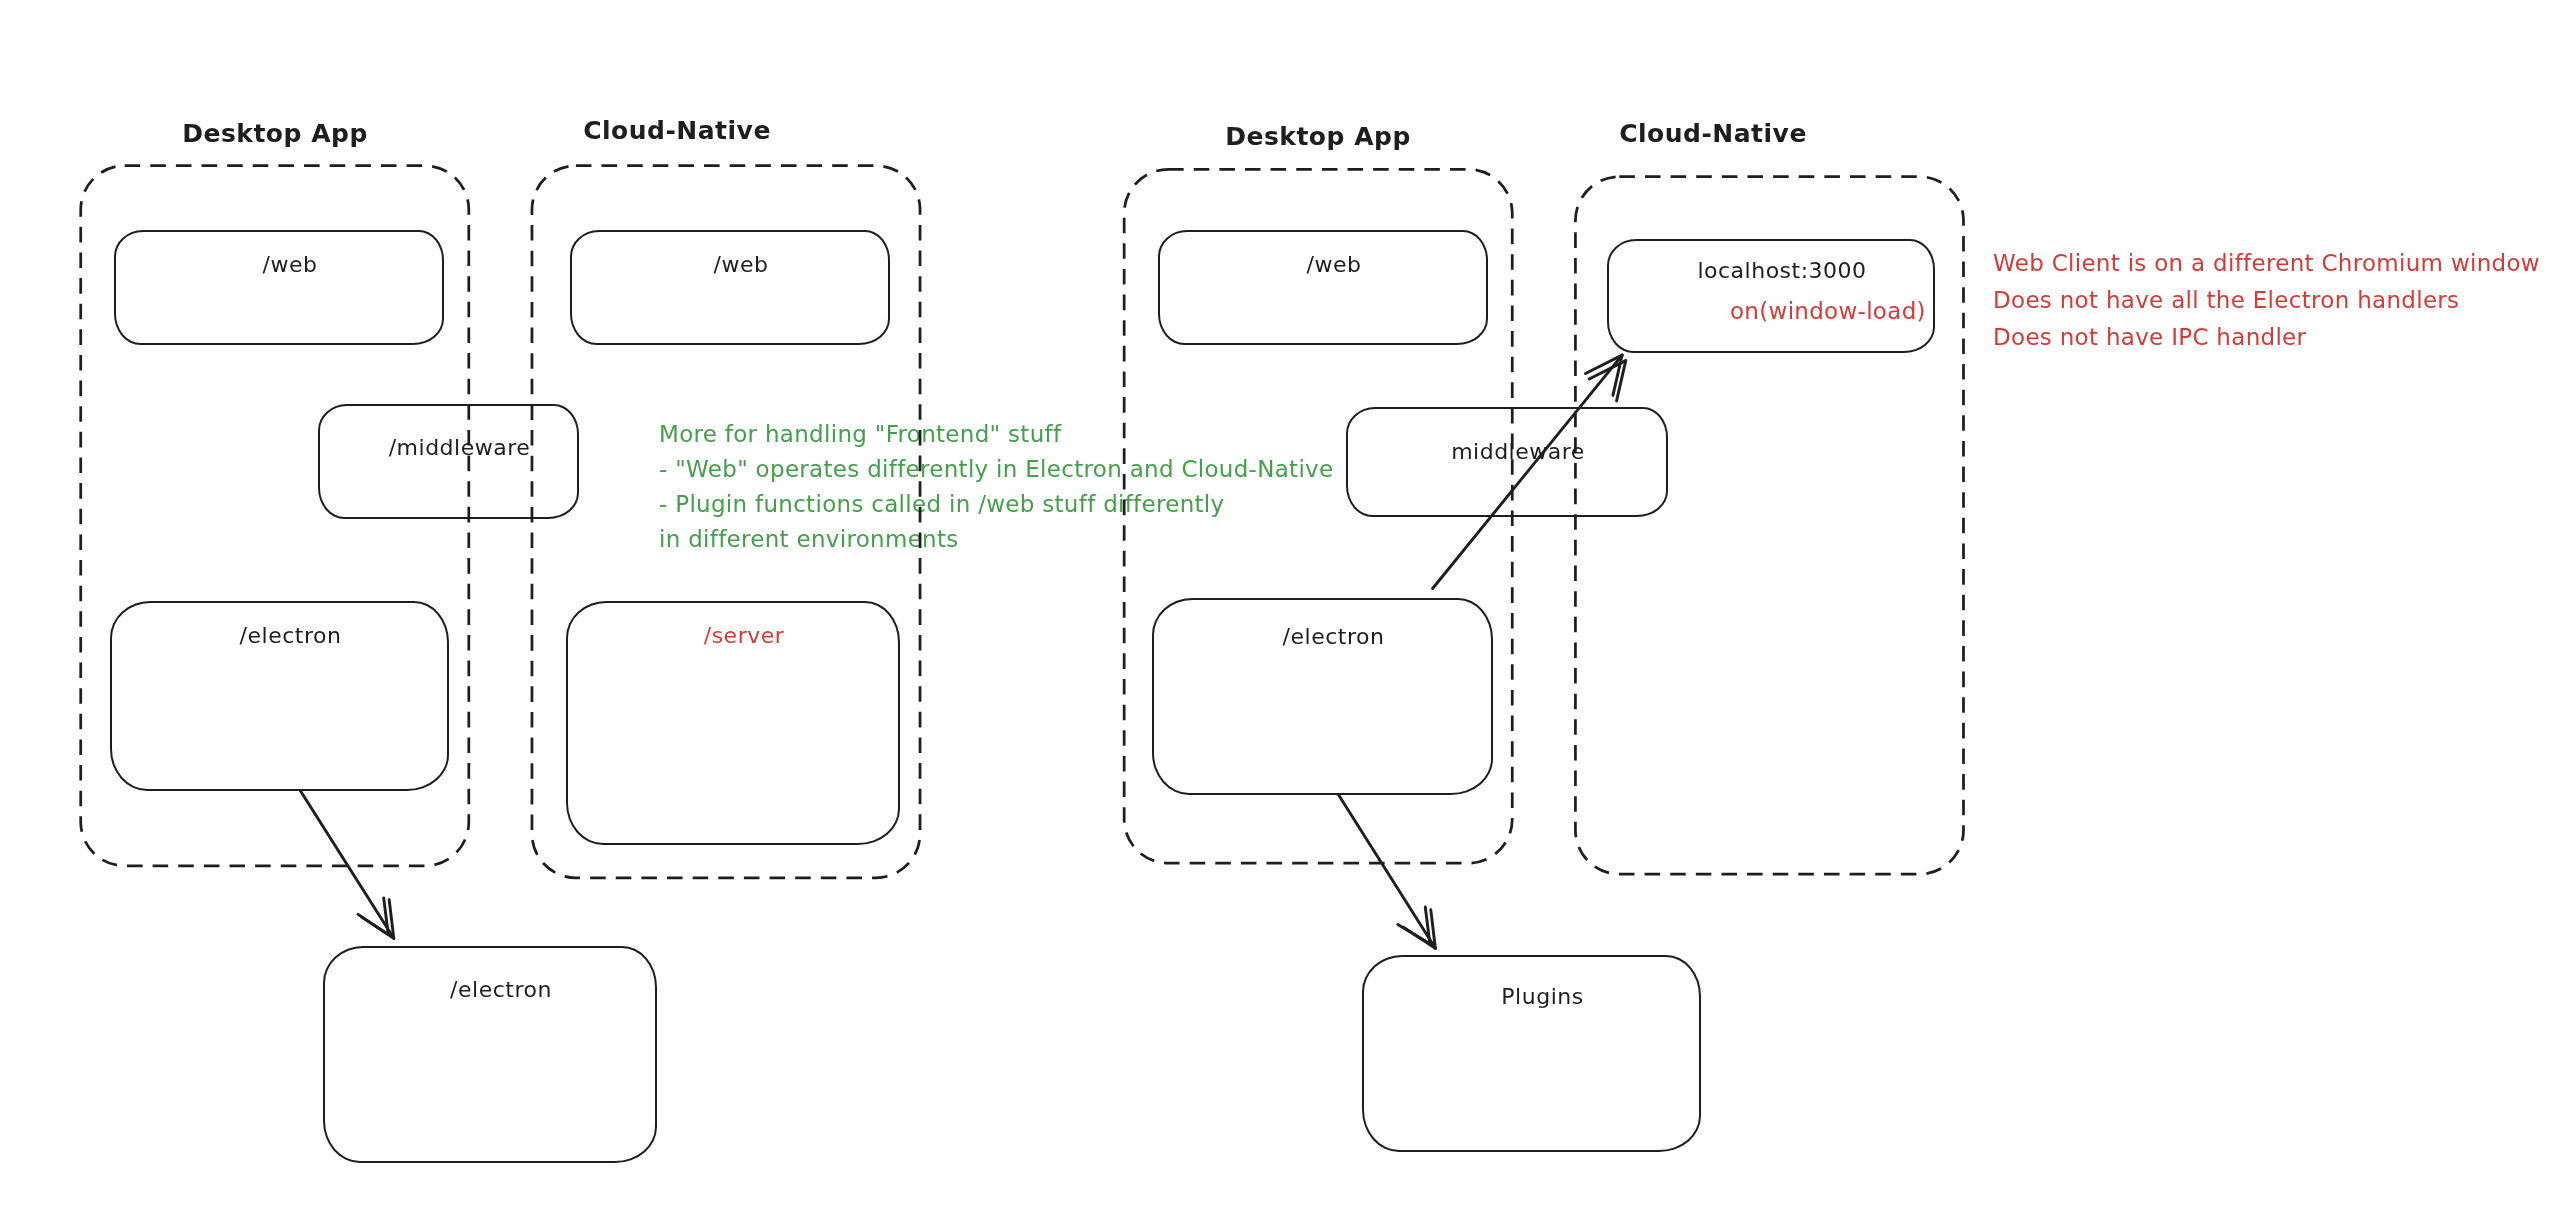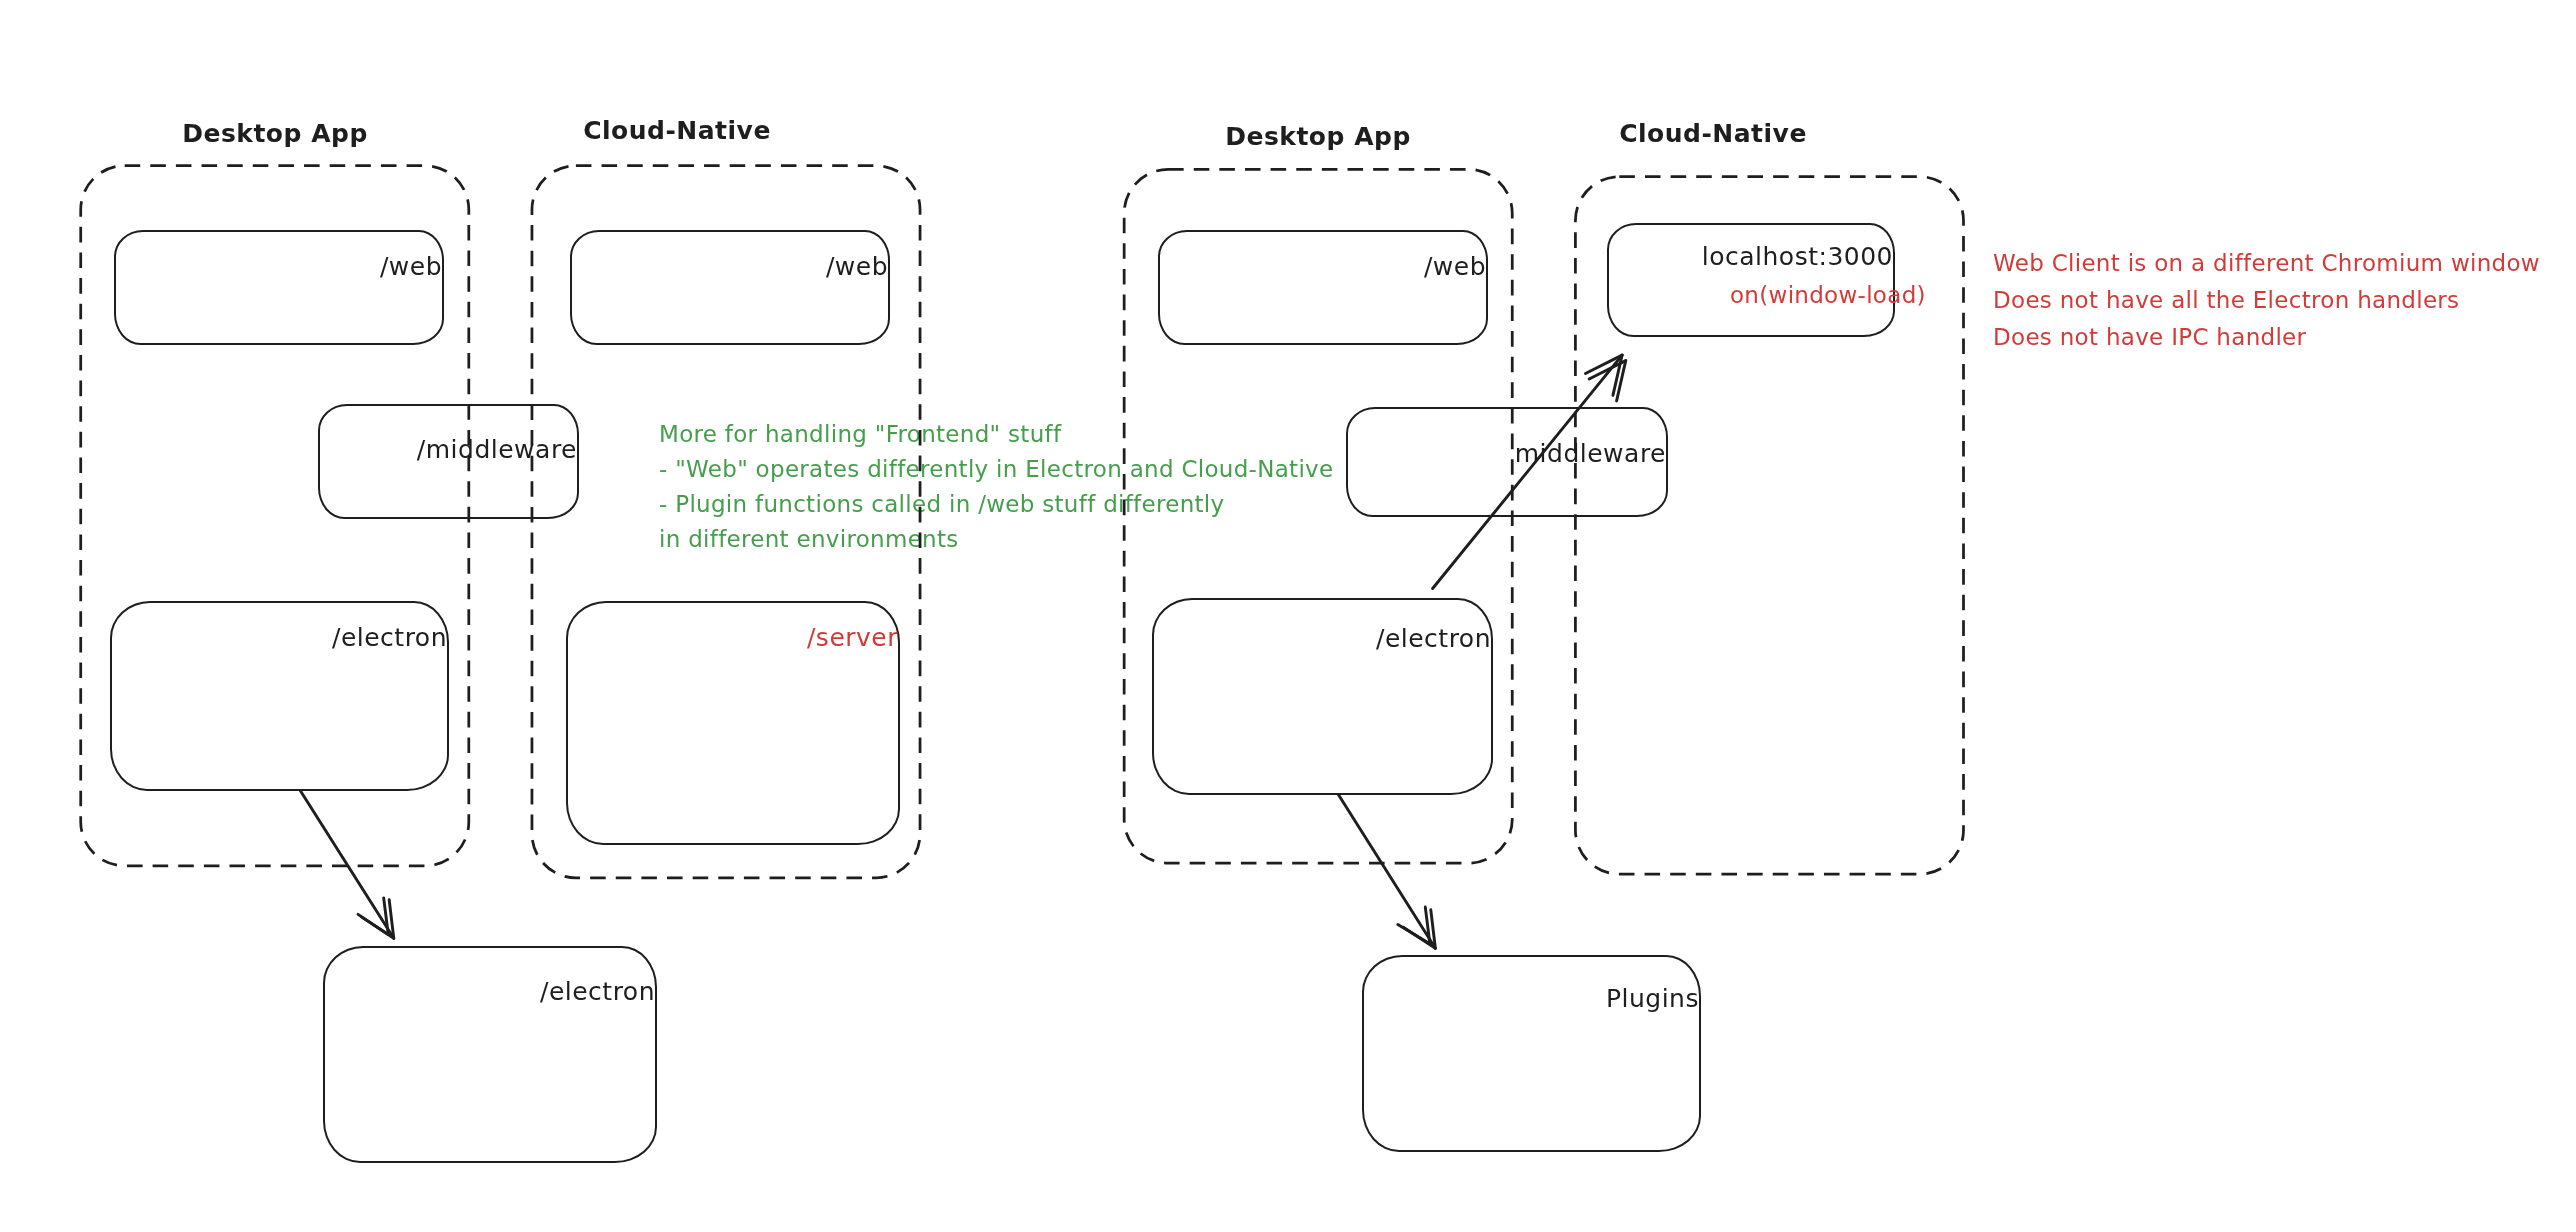--- a/index.html
+++ b/index.html
@@ -17,22 +17,22 @@
     position: absolute; text-align: center;
     font-size: 25px; letter-spacing: 0.5px; white-space: nowrap;
     color: var(--stroke, #1e1e1e); z-index: 2; font-weight: bold;
   }
   .box {
     position: absolute; box-sizing: border-box;
     border: 2.7px solid var(--stroke, #1e1e1e);
     background: transparent; z-index: 3;
   }
   .box .label {
-    display: block; text-align: right; white-space: nowrap;
-    font-size: 25px; letter-spacing: 0.5px; padding-left: 22px;
+    display: block; text-align: center; white-space: nowrap;
+    font-size: 22px; letter-spacing: 0.5px; padding-left: 22px;
   }
   .r-small { border-radius: 29px 25px 31px 26.5px / 26.5px 30px 26px 31px; }
   .r-big   { border-radius: 40px 35px 42px 37px / 37px 41px 36px 42px; }
 
   .note { position: absolute; z-index: 2; font-size: 23px; letter-spacing: 0.3px; white-space: nowrap; }
   .note div { height: 35px; line-height: 35px; }
   .note-green { color: var(--green, #449e4b); }
   .note-red   { color: var(--red, #d23b38); }
   .note-red div { height: 37px; line-height: 37px; }
 
@@ -113,21 +113,21 @@
     <div>in different environments</div>
   </div>
 
   <div class="title" style="left:1124px; top:122px; width:388px;">Desktop App</div>
   <div class="title" style="left:1519px; top:119px; width:388px;">Cloud-Native</div>
 
   <div class="box r-small" style="left:1158px; top:230px; width:330px; height:115px;">
     <span class="label" style="margin-top:20px;">/web</span>
   </div>
 
-  <div class="box r-small" style="left:1607px; top:223px; width:288px; height:114px;">
+  <div class="box r-small" style="left:1607px; top:239px; width:328px; height:114px;">
     <span class="label" style="margin-top:16.5px;">localhost:3000</span>
     <span class="sub-label red-text" style="left:121px; top:57px;">on(window-load)</span>
   </div>
 
   <div class="box r-small" style="left:1346px; top:407px; width:322px; height:110px;">
     <span class="label" style="margin-top:30px;">middleware</span>
   </div>
 
   <div class="box r-big" style="left:1152px; top:598px; width:341px; height:197px;">
     <span class="label" style="margin-top:24px;">/electron</span>

